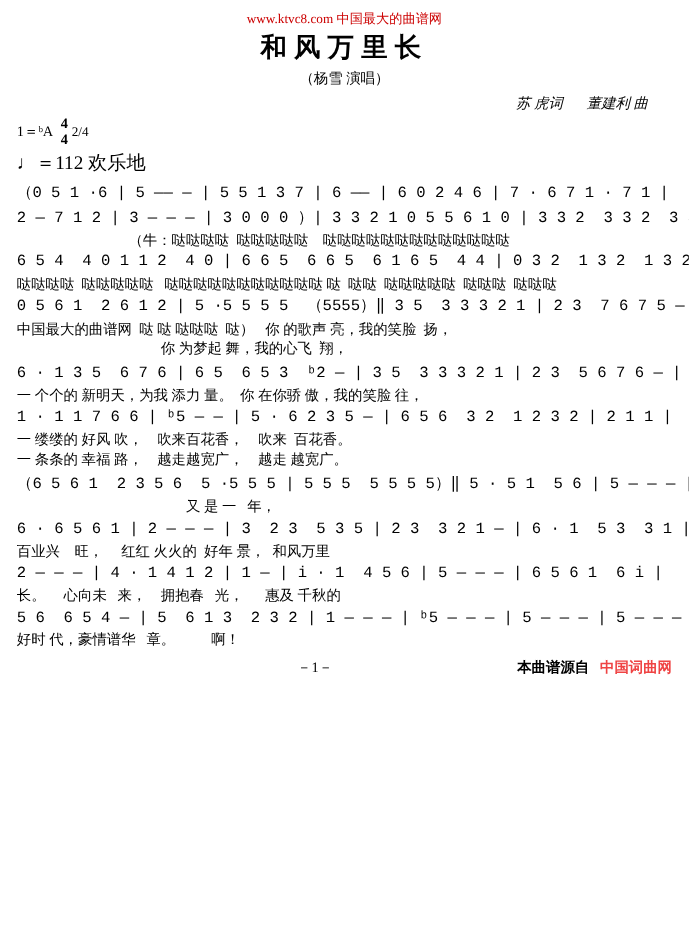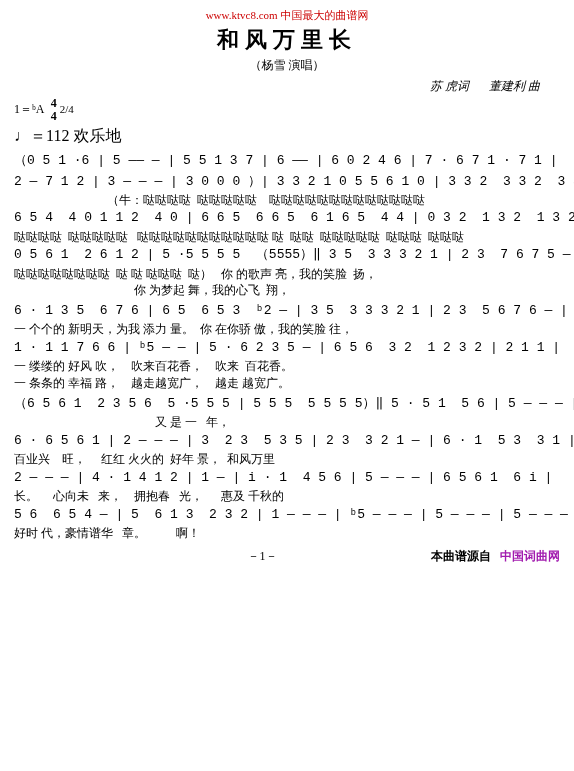--- a/index.html
+++ b/index.html
@@ -65,21 +65,21 @@
       font-size: 13px;
       white-space: pre;
       line-height: 1.55;
     }
     .lyric-line {
       font-family: 'SimSun', serif;
       font-size: 12px;
       white-space: pre;
       line-height: 1.4;
     }
-    .red { color: #a21caf; }
+    .red { color: #ef4444; }
   </style>
 </head>
 <body>
 
 <div class="page">
 
   <div class="top-banner">
     <span>www.ktvc8.com</span>
     <span class="red">中国最大的曲谱网</span>
   </div>
@@ -108,21 +108,21 @@
     <span>♩＝112 欢乐地</span>
   </div>
 
   <div class="music-section">
     <div class="pre-line">（0 5 1 ·6 | 5 —— — | 5 5 1 3 7 | 6 —— | 6 0 2 4 6 | 7 · 6 7 1 · 7 1 |</div>
     <div class="pre-line">2 — 7 1 2 | 3 — — — | 3 0 0 0 ）| 3 3 2 1 0 5 5 6 1 0 | 3 3 2  3 3 2  3 5 3 2 1 |</div>
     <div class="lyric-line">                               （牛：哒哒哒哒  哒哒哒哒哒    哒哒哒哒哒哒哒哒哒哒哒哒哒</div>
     <div class="pre-line">6 5 4  4 0 1 1 2  4 0 | 6 6 5  6 6 5  6 1 6 5  4 4 | 0 3 2  1 3 2  1 3 2  1 3 2 |</div>
     <div class="lyric-line">哒哒哒哒  哒哒哒哒哒   哒哒哒哒哒哒哒哒哒哒哒 哒  哒哒  哒哒哒哒哒  哒哒哒  哒哒哒</div>
     <div class="pre-line">0 5 6 1  2 6 1 2 | 5 ·5 5 5 5  （5555）‖ 3 5  3 3 3 2 1 | 2 3  7 6 7 5 — |</div>
-    <div class="lyric-line">哒哒哒哒哒哒哒哒  哒 哒 哒哒哒  哒）   你 的歌声 亮，我的笑脸  扬，</div>
+    <div class="lyric-line">中国最大的曲谱网  哒 哒 哒哒哒  哒）   你 的歌声 亮，我的笑脸  扬，</div>
     <div class="lyric-line">                                        你 为梦起 舞，我的心飞  翔，</div>
   </div>
 
   <div class="music-section">
     <div class="pre-line">6 · 1 3 5  6 7 6 | 6 5  6 5 3  ᵇ2 — | 3 5  3 3 3 2 1 | 2 3  5 6 7 6 — |</div>
     <div class="lyric-line">一 个个的 新明天，为我 添力 量。  你 在你骄 傲，我的笑脸 往，</div>
     <div class="pre-line">1 · 1 1 7 6 6 | ᵇ5 — — | 5 · 6 2 3 5 — | 6 5 6  3 2  1 2 3 2 | 2 1 1 |</div>
     <div class="lyric-line">一 缕缕的 好风 吹，    吹来百花香，    吹来  百花香。</div>
     <div class="lyric-line">一 条条的 幸福 路，    越走越宽广，    越走 越宽广。</div>
   </div>

